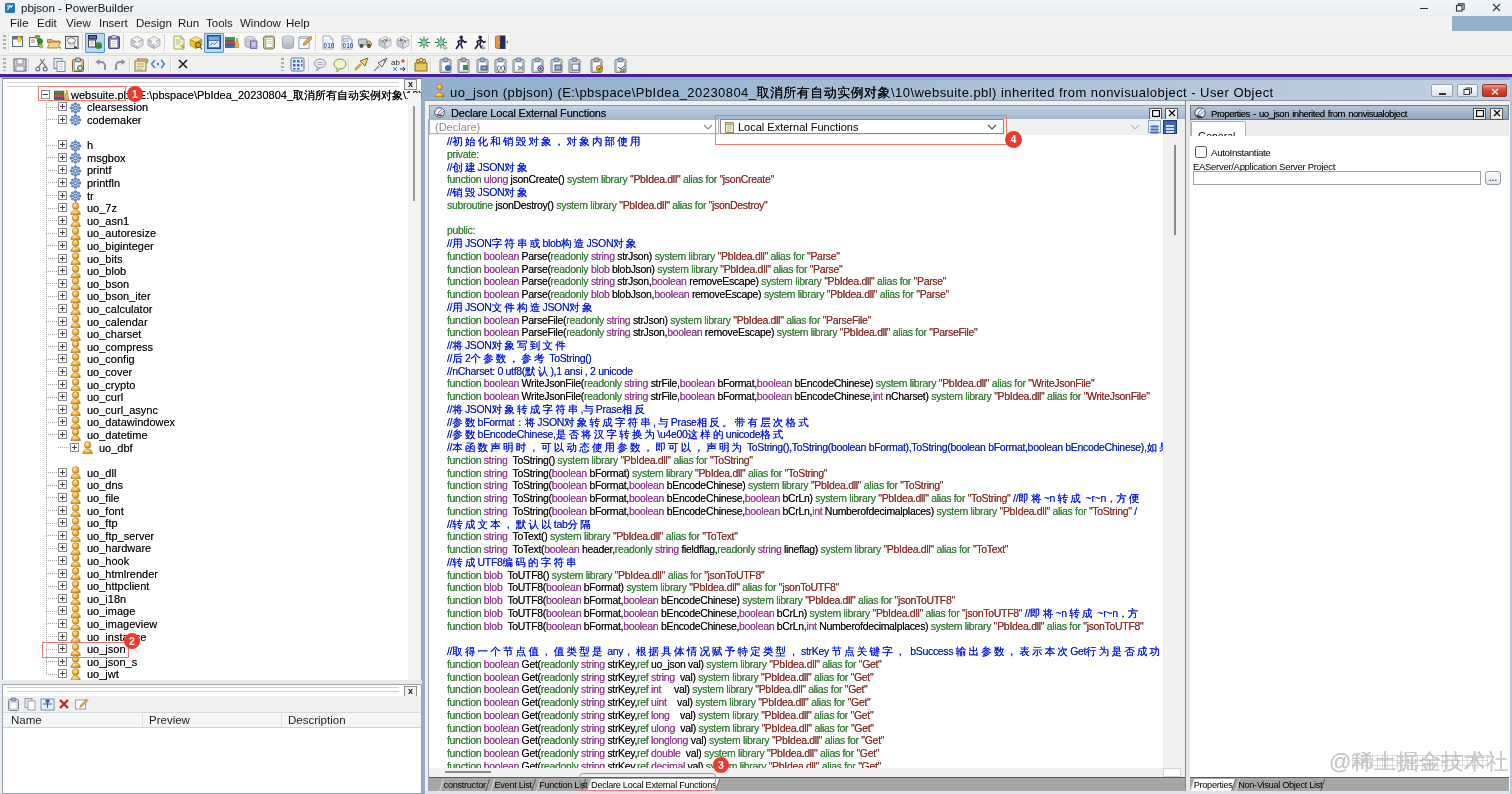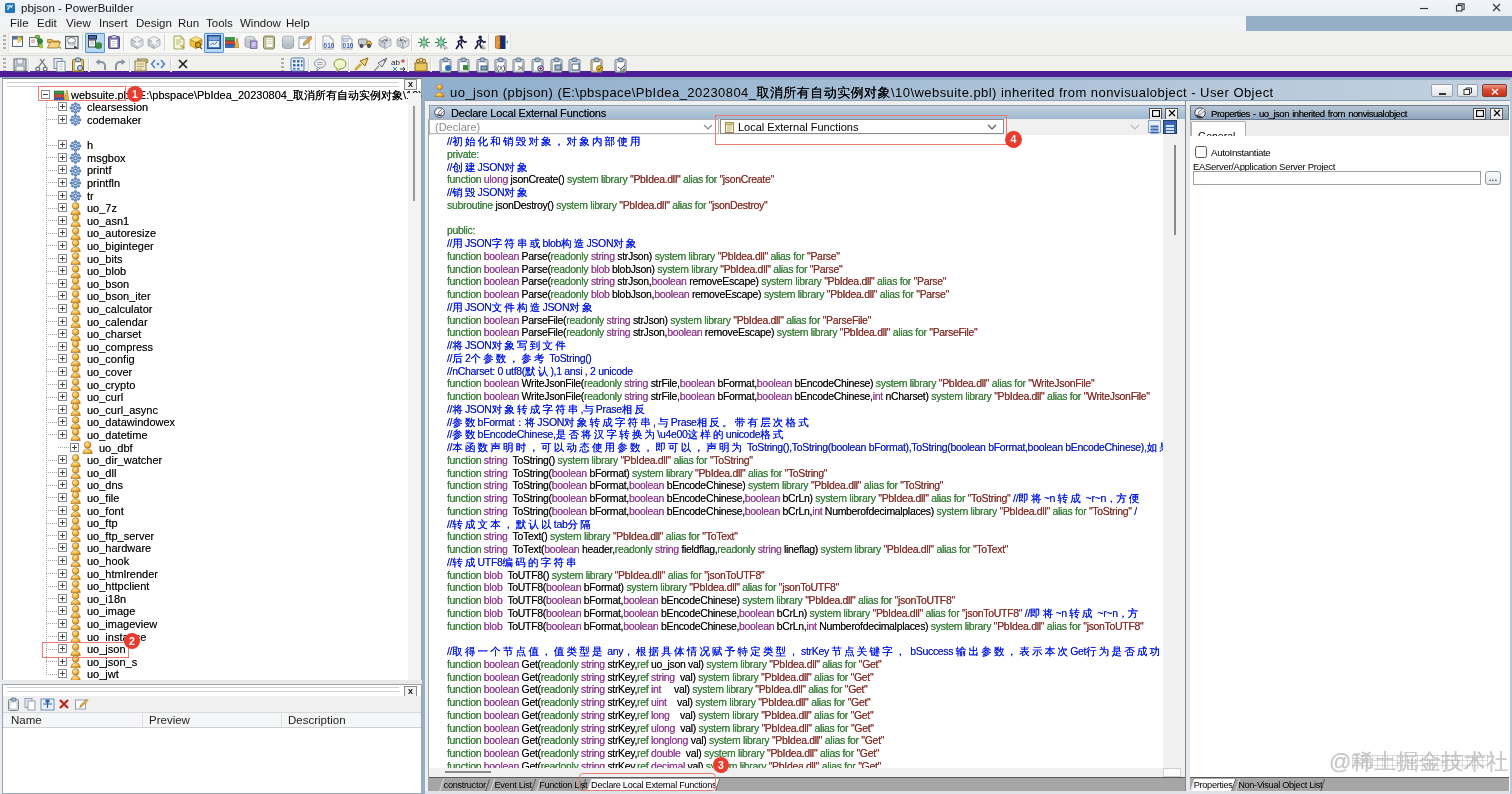--- a/index.html
+++ b/index.html
@@ -1,24 +1,24 @@
 <!DOCTYPE html>
 <html><head><meta charset="utf-8"><style>
 *{margin:0;padding:0;box-sizing:border-box}
 html,body{width:1512px;height:794px;overflow:hidden}
 body{font-family:"Liberation Sans",sans-serif;position:relative;background:#95afc9}
 .ab{position:absolute}
 .cjk{text-shadow:0 0 .6px currentColor}
 #code .cjk{letter-spacing:2.2px}
 
 #titlebar{left:0;top:0;width:1512px;height:16px;background:linear-gradient(#f2f5f9,#eaeff4);font-size:11.5px;color:#111}
-#menubar{left:0;top:16px;width:1246px;height:15px;background:#f2f3f4;font-size:11.5px;color:#1a1a1a}
+#menubar{left:0;top:16px;width:1452px;height:15px;background:#f2f3f4;font-size:11.5px;color:#1a1a1a}
 #menubar span{position:absolute;top:1px}
 #tb1{left:0;top:31px;width:1512px;height:25px;background:#f0f0ee;border-bottom:1px solid #dcdcda}
-#tb2{left:0;top:56px;width:1512px;height:21px;background:#f0f0ee;border-bottom:6px solid #4c1d95}
+#tb2{left:0;top:56px;width:1512px;height:21px;background:#f0f0ee;border-bottom:3px solid #4c1d95}
 .sep{position:absolute;top:3px;width:1px;height:17px;background:#d4d4d2;box-shadow:1px 0 0 #fbfbfb}
 .grip{position:absolute;left:3px;top:4px;width:3px;height:15px;background:repeating-linear-gradient(#b0b0b0 0 2px,#f0f0ee 2px 4px)}
 
 #treepane{left:2px;top:78px;width:420px;height:604px;background:#fff;border:1px solid #9aa4ad;border-top:1px solid #6d7a85}
 .xbtn{position:absolute;width:13px;height:11px;background:#f2f2f2;border:1px solid #8c8c8c;font-size:9px;line-height:8px;text-align:center;color:#111;font-weight:bold}
 .trow{position:absolute;height:13px;font-size:11px;color:#000;white-space:nowrap;text-shadow:0 0 .3px rgba(0,0,0,.5)}
 .plus{position:absolute;width:9px;height:9px;border:1px solid #848c94;background:#fff}
 .plus:before{content:"";position:absolute;left:1px;top:3px;width:5px;height:1px;background:#444}
 .plus.cl:after{content:"";position:absolute;left:3px;top:1px;width:1px;height:5px;background:#444}
 
@@ -863,36 +863,20 @@
             <stop offset="0" stop-color="#ffe9a0"></stop>
             <stop offset=".6" stop-color="#f0a82c"></stop>
             <stop offset="1" stop-color="#a86a10"></stop>
           </radialGradient>
         </defs>
         <circle cx="5.6" cy="3.9" r="3.3" fill="url(#ug)" stroke="#8a5a08" stroke-width=".5"></circle>
         <path d="M0.9 12.6 a4.7 4.9 0 0 1 9.4 0 z" fill="url(#ug)" stroke="#8a5a08" stroke-width=".5"></path>
       </svg>
       <span class="ab" style="left:84px;top:0">uo_dbf</span>
     </div>
-    <div class="trow" style="left:0;top:375.1px;width:405px">
-      <div class="ab" style="left:43px;top:5.5px;width:12px;height:1px;background:repeating-linear-gradient(90deg,#a8a8a8 0 1px,transparent 1px 2px)"></div>
-      <span class="plus cl" style="left:55px;top:1px"></span>
-      <svg class="ab" style="left:67px;top:-0.5px" width="12" height="13">
-        <defs>
-          <radialGradient id="ug" cx=".35" cy=".3" r=".9">
-            <stop offset="0" stop-color="#ffe9a0"></stop>
-            <stop offset=".6" stop-color="#f0a82c"></stop>
-            <stop offset="1" stop-color="#a86a10"></stop>
-          </radialGradient>
-        </defs>
-        <circle cx="5.6" cy="3.9" r="3.3" fill="url(#ug)" stroke="#8a5a08" stroke-width=".5"></circle>
-        <path d="M0.9 12.6 a4.7 4.9 0 0 1 9.4 0 z" fill="url(#ug)" stroke="#8a5a08" stroke-width=".5"></path>
-      </svg>
-      <span class="ab" style="left:84px;top:0">uo_dir_watcher</span>
-    </div>
     <div class="trow" style="left:0;top:387.7px;width:405px">
       <div class="ab" style="left:43px;top:5.5px;width:12px;height:1px;background:repeating-linear-gradient(90deg,#a8a8a8 0 1px,transparent 1px 2px)"></div>
       <span class="plus cl" style="left:55px;top:1px"></span>
       <svg class="ab" style="left:67px;top:-0.5px" width="12" height="13">
         <defs>
           <radialGradient id="ug" cx=".35" cy=".3" r=".9">
             <stop offset="0" stop-color="#ffe9a0"></stop>
             <stop offset=".6" stop-color="#f0a82c"></stop>
             <stop offset="1" stop-color="#a86a10"></stop>
           </radialGradient>

